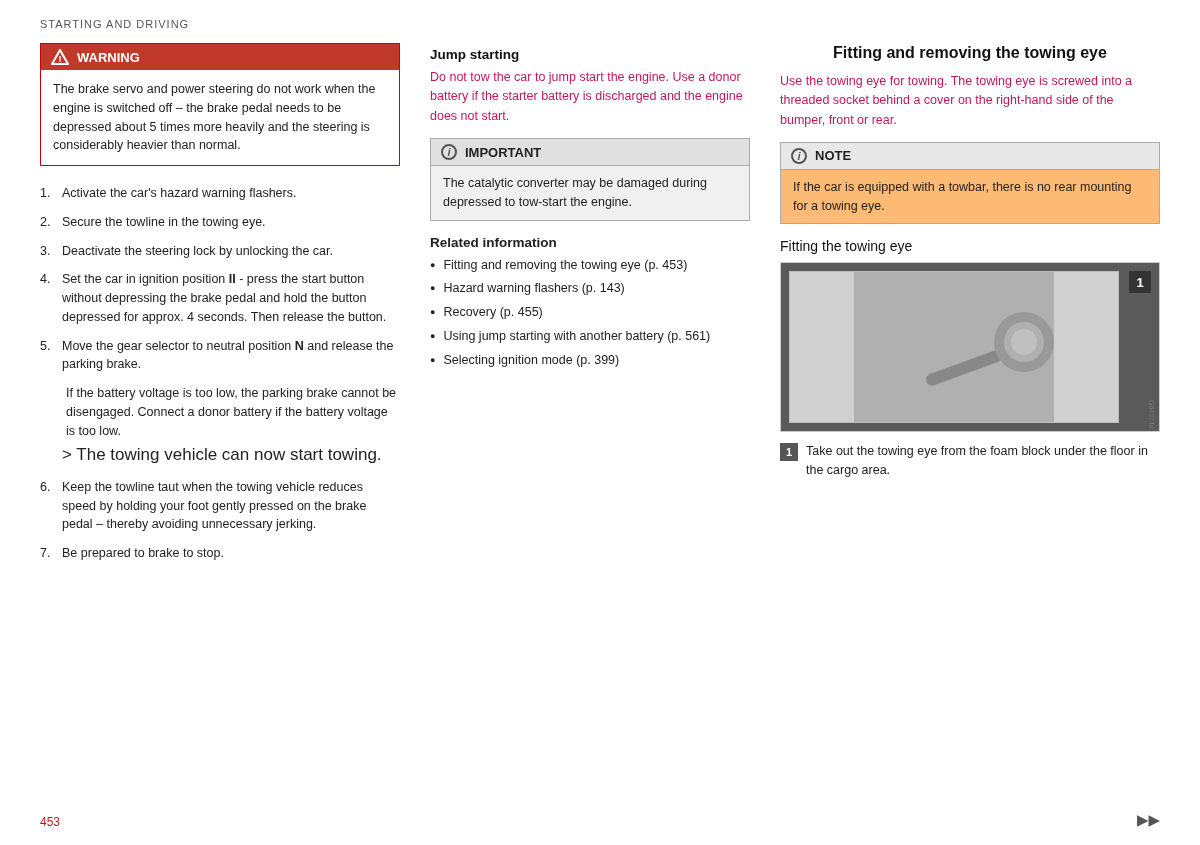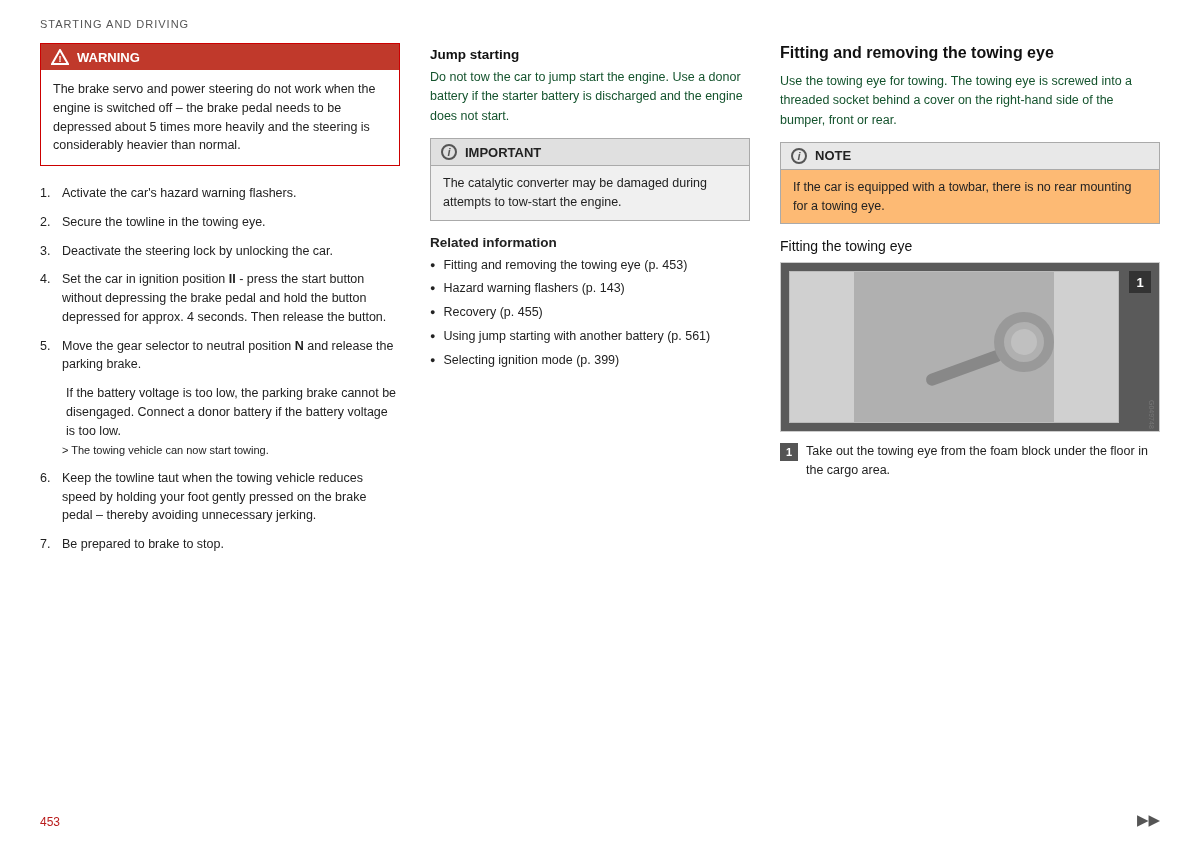--- a/index.html
+++ b/index.html
@@ -85,21 +85,21 @@
     }
     .sub-note {
       margin-left: 26px;
       margin-top: 4px;
       font-size: 12.5px;
       line-height: 1.5;
       color: #222;
     }
     .arrow-note {
       margin-left: 22px;
-      font-size: 11px;
+      font-size: 17px;
       line-height: 1.5;
       color: #222;
       margin-top: 2px;
     }
     .arrow-note::before {
       content: '> ';
     }
 
     
     .section-heading {
@@ -161,25 +161,26 @@
       flex-shrink: 0;
     }
 
     
     .main-heading {
       font-weight: bold;
       font-size: 16px;
       margin-bottom: 8px;
       line-height: 1.3;
       color: #111;
+      text-align: center;
     }
     .body-text {
       font-size: 12.5px;
       line-height: 1.55;
-      color: #14532d;
+      color: #be185d;
       margin-bottom: 10px;
     }
 
     
     .note-box {
       border: 1px solid #aaa;
       margin: 12px 0;
     }
     .note-header {
       background: #e8e8e8;
@@ -383,21 +384,21 @@
   <div class="col-middle">
 
     <div class="section-heading">Jump starting</div>
     <div class="body-text">Do not tow the car to jump start the engine. Use a donor battery if the starter battery is discharged and the engine does not start.</div>
 
     <div class="important-box">
       <div class="important-header">
         <span class="info-circle">i</span>
         <span>IMPORTANT</span>
       </div>
-      <div class="important-body">The catalytic converter may be damaged during attempts to tow-start the engine.</div>
+      <div class="important-body">The catalytic converter may be damaged during depressed to tow-start the engine.</div>
     </div>
 
     <div class="related-heading">Related information</div>
     <ul class="bullet-list">
       <li>
           <span>Fitting and removing the towing eye (p. 453)</span>
         </li>
       <li>
           <span>Hazard warning flashers (p. 143)</span>
         </li>

